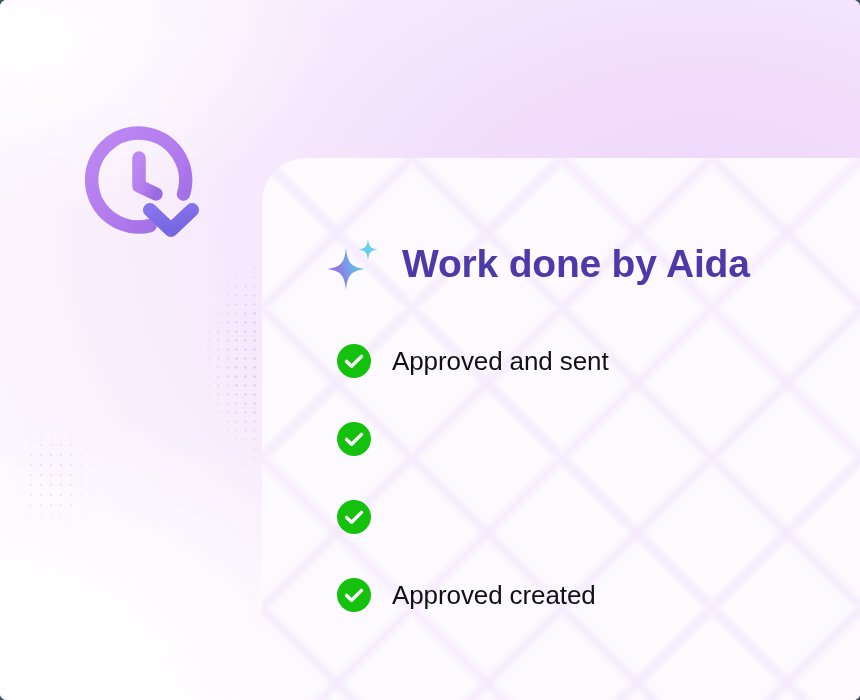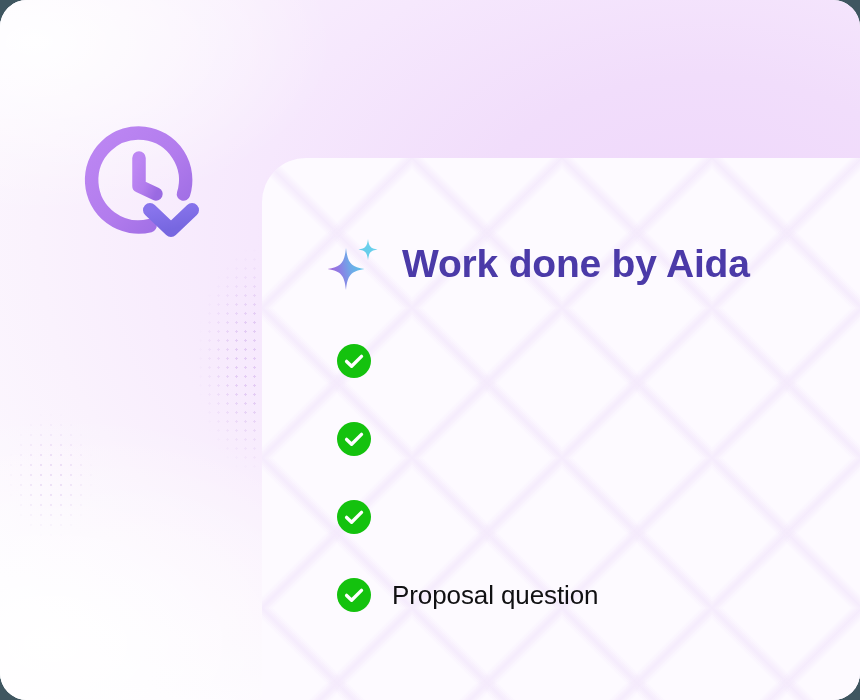--- a/index.html
+++ b/index.html
@@ -11,21 +11,21 @@
     overflow: hidden;
     background: #3f5660;
     font-family: "Liberation Sans", sans-serif;
   }
 
   
   #screen {
     position: relative;
     width: 860px;
     height: 700px;
-    border-radius: 27px;
+    border-radius: 7px;
     overflow: hidden;
     background: #ffffff;
   }
 
   
   .bg-panel {
     position: absolute;
     left: 0;
     top: 0;
     width: 860px;
@@ -223,36 +223,37 @@
       </svg>
       <div class="card-title">Work done by Aida</div>
     </div>
 
     <ul class="checklist">
       <li class="check-item">
         <svg class="check-circle" viewBox="0 0 34 34" aria-hidden="true">
           <circle cx="17" cy="17" r="17" fill="#14c20e"></circle>
           <path d="M9.6 17.4 L14.6 22.2 L24.5 12.4" fill="none" stroke="#ffffff" stroke-width="3.4" stroke-linecap="round" stroke-linejoin="round"></path>
         </svg>
-      </li>
-      <li class="check-item">
-        <svg class="check-circle" viewBox="0 0 34 34" aria-hidden="true">
-          <circle cx="17" cy="17" r="17" fill="#14c20e"></circle>
-          <path d="M9.6 17.4 L14.6 22.2 L24.5 12.4" fill="none" stroke="#ffffff" stroke-width="3.4" stroke-linecap="round" stroke-linejoin="round"></path>
-        </svg>
-      </li>
-      <li class="check-item">
-        <svg class="check-circle" viewBox="0 0 34 34" aria-hidden="true">
-          <circle cx="17" cy="17" r="17" fill="#14c20e"></circle>
-          <path d="M9.6 17.4 L14.6 22.2 L24.5 12.4" fill="none" stroke="#ffffff" stroke-width="3.4" stroke-linecap="round" stroke-linejoin="round"></path>
-        </svg>
-      </li>
-      <li class="check-item">
-        <svg class="check-circle" viewBox="0 0 34 34" aria-hidden="true">
-          <circle cx="17" cy="17" r="17" fill="#14c20e"></circle>
-          <path d="M9.6 17.4 L14.6 22.2 L24.5 12.4" fill="none" stroke="#ffffff" stroke-width="3.4" stroke-linecap="round" stroke-linejoin="round"></path>
-        </svg>
-        <span class="check-label">Proposal question</span>
+        <span class="check-label">Approved and sent</span>
+      </li>
+      <li class="check-item">
+        <svg class="check-circle" viewBox="0 0 34 34" aria-hidden="true">
+          <circle cx="17" cy="17" r="17" fill="#14c20e"></circle>
+          <path d="M9.6 17.4 L14.6 22.2 L24.5 12.4" fill="none" stroke="#ffffff" stroke-width="3.4" stroke-linecap="round" stroke-linejoin="round"></path>
+        </svg>
+      </li>
+      <li class="check-item">
+        <svg class="check-circle" viewBox="0 0 34 34" aria-hidden="true">
+          <circle cx="17" cy="17" r="17" fill="#14c20e"></circle>
+          <path d="M9.6 17.4 L14.6 22.2 L24.5 12.4" fill="none" stroke="#ffffff" stroke-width="3.4" stroke-linecap="round" stroke-linejoin="round"></path>
+        </svg>
+      </li>
+      <li class="check-item">
+        <svg class="check-circle" viewBox="0 0 34 34" aria-hidden="true">
+          <circle cx="17" cy="17" r="17" fill="#14c20e"></circle>
+          <path d="M9.6 17.4 L14.6 22.2 L24.5 12.4" fill="none" stroke="#ffffff" stroke-width="3.4" stroke-linecap="round" stroke-linejoin="round"></path>
+        </svg>
+        <span class="check-label">Approved created</span>
       </li>
     </ul>
   </div>
 
 </div>
 
 </body></html>

